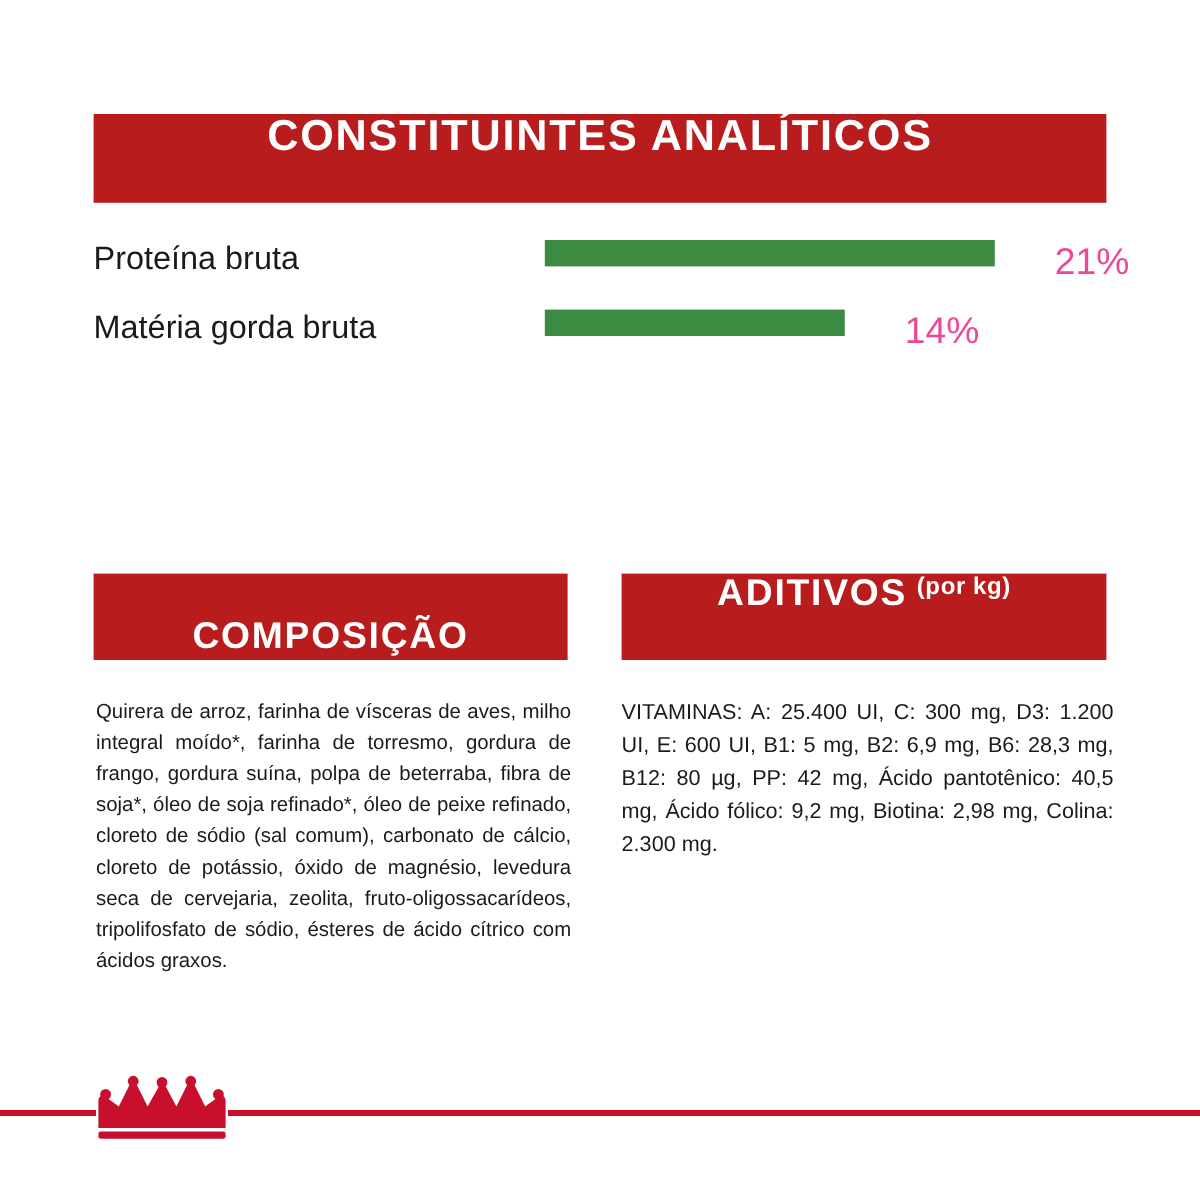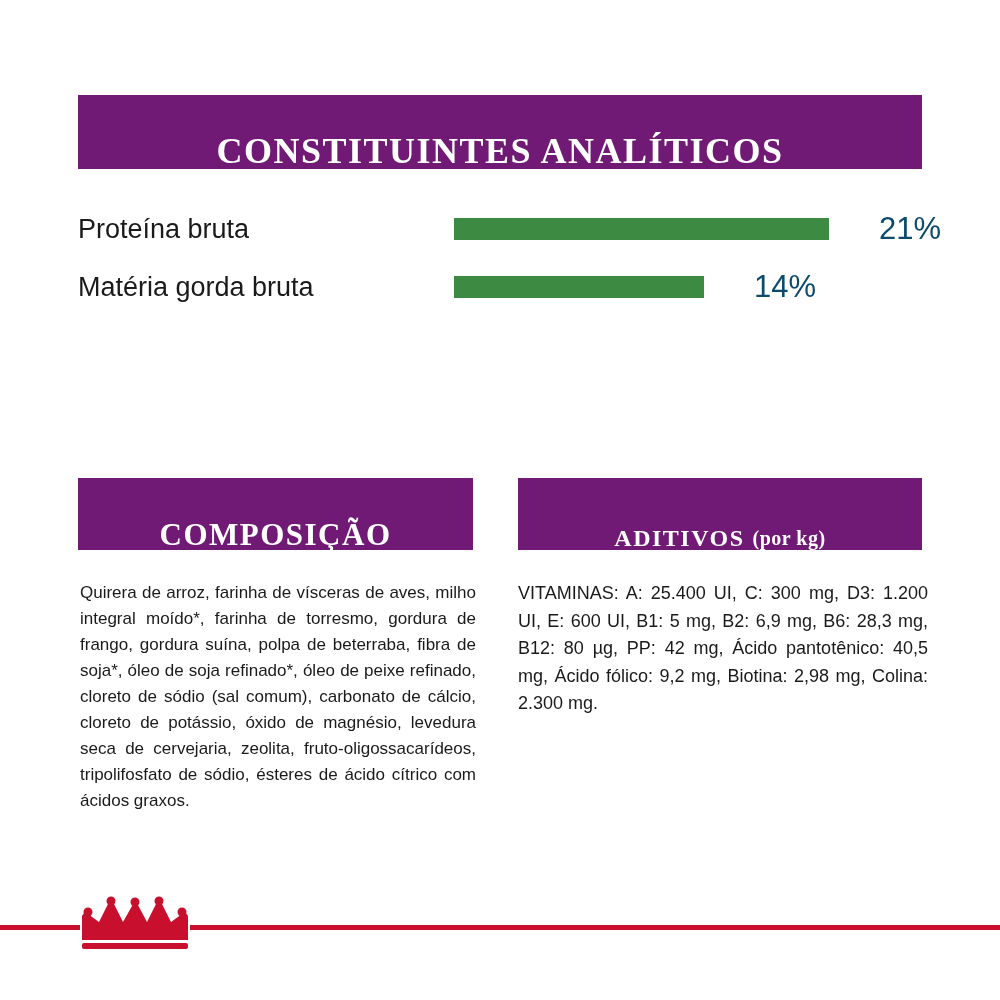--- a/index.html
+++ b/index.html
@@ -15,26 +15,25 @@
     position: relative;
   }
 
   .page {
     position: absolute;
     inset: 0;
   }
 
   
   .banner {
-    background: #701a75;
+    background: #b91c1c;
     display: flex;
-    align-items: flex-end;
+    align-items: flex-start;
     justify-content: center;
     box-sizing: border-box;
-    font-family: Liberation Serif, serif;
   }
   .banner-title {
     color: #ffffff;
     font-weight: bold;
     letter-spacing: 1.5px;
     text-transform: uppercase;
     line-height: 1;
   }
   .banner-sub {
     color: #ffffff;
@@ -56,38 +55,37 @@
   }
 
   #analytical-list {
     position: absolute;
     left: 78px;
     top: 200px;
     width: 844px;
   }
   .nutrient-row {
     display: flex;
-    align-items: center;
     height: 58px;
     gap: 36px;
   }
   .nutrient-label {
     width: 340px;
     font-size: 27px;
     color: #1a1a1a;
     flex: 0 0 340px;
   }
   .nutrient-bar {
     height: 22px;
     background: #3d8a43;
     flex: 0 0 auto;
   }
   .nutrient-value {
     font-size: 31px;
-    color: #0c4a6e;
+    color: #ec4899;
     margin-left: 14px;
     white-space: nowrap;
   }
 
   
   #composition-banner {
     position: absolute;
     left: 78px;
     top: 478px;
     width: 395px;
@@ -99,21 +97,21 @@
   }
 
   #additives-banner {
     position: absolute;
     left: 518px;
     top: 478px;
     width: 404px;
     height: 72px;
   }
   #additives-banner .banner-title {
-    font-size: 24px;
+    font-size: 31px;
   }
   #additives-banner .banner-sub {
     font-size: 20px;
   }
 
   #composition-body {
     position: absolute;
     left: 80px;
     top: 580px;
     width: 396px;

